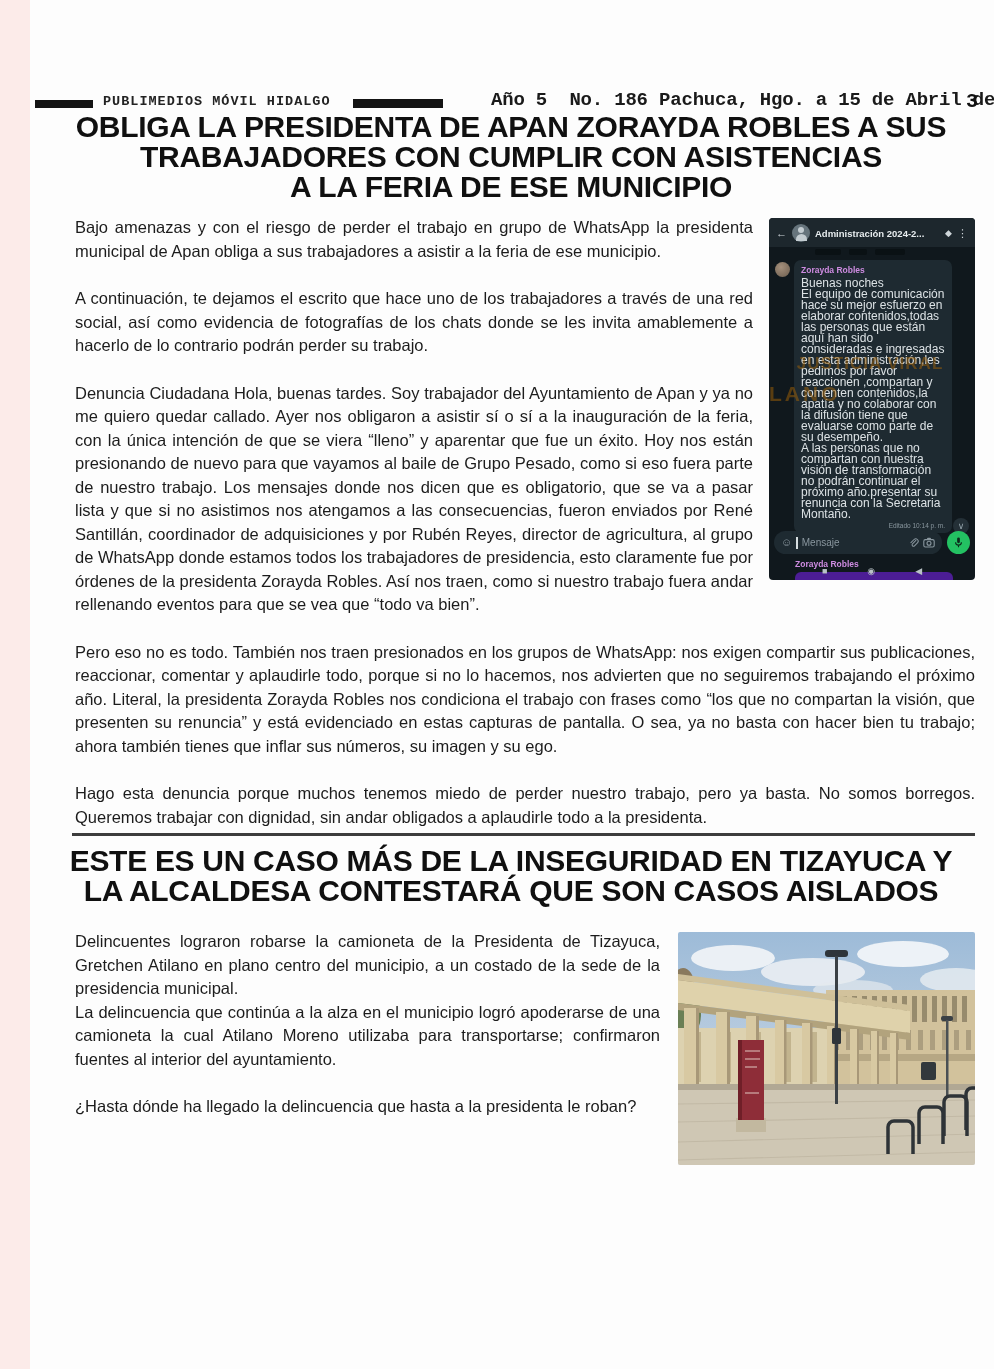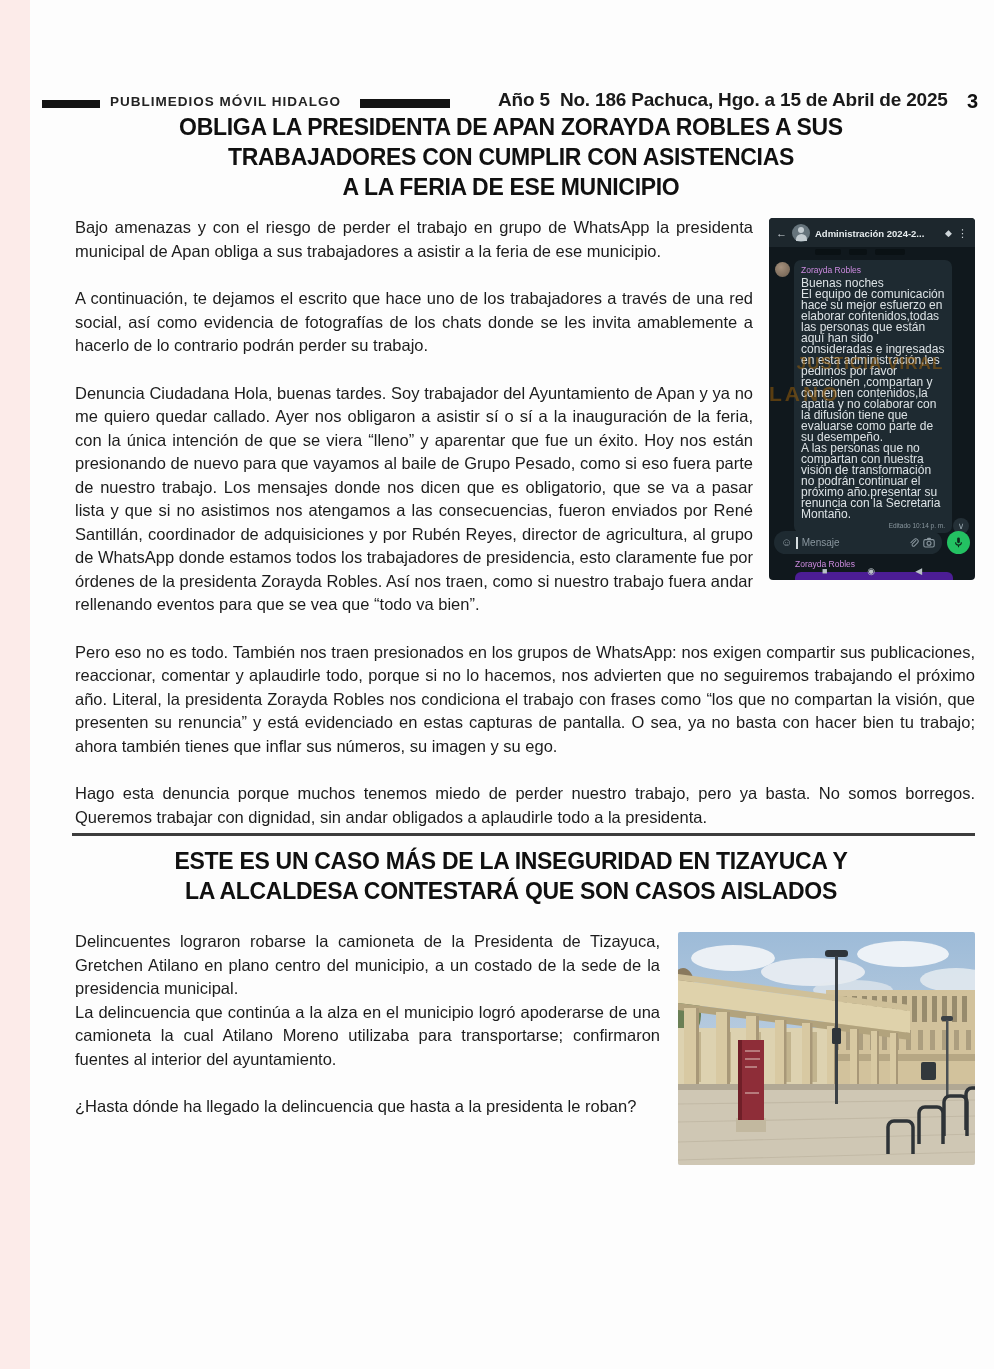--- a/index.html
+++ b/index.html
@@ -1,32 +1,32 @@
 <!DOCTYPE html>
 <html><head>
 <meta charset="utf-8">
 <style>
   html,body{margin:0;padding:0;background:#e8e8e8;}
   .page{position:relative;width:994px;height:1369px;background:#fdfdfd;overflow:hidden;
         font-family:"Liberation Sans",sans-serif;color:#1d1d1d;margin:0 auto;}
   .pink-strip{position:absolute;left:0;top:0;width:30px;height:100%;background:#fcebe9;}
 
   
-  .masthead{position:absolute;left:42px;top:88px;right:14px;height:30px;}
+  .masthead{position:absolute;left:35px;top:88px;right:14px;height:30px;font-family:Liberation Mono, monospace;}
   .bar{position:absolute;background:#141414;}
   .bar1{left:0;top:12px;width:58px;height:8px;}
   .bar2{left:318px;top:11px;width:90px;height:9px;}
   .brand{position:absolute;left:68px;top:6px;font-size:13.5px;font-weight:bold;letter-spacing:1px;color:#232323;}
   .issue{position:absolute;left:420px;top:1px;font-size:19px;font-weight:bold;letter-spacing:-0.2px;white-space:pre;color:#1a1a1a;margin-left:36px;}
   .pagenum{position:absolute;right:2px;top:2px;font-size:20px;font-weight:bold;color:#111;}
 
   
   .content{position:absolute;left:75px;top:112px;width:900px;}
   .headline{margin:0 0 0 -28px;text-align:center;font-weight:bold;color:#101010;
-            font-size:23px;line-height:30px;letter-spacing:-0.3px;}
+            font-size:30px;line-height:30px;letter-spacing:-0.3px;}
   .headline span{display:block;}
   .h1-block{margin-bottom:14px;}
   .h2-block{margin:10px 0 24px -28px;}
   article p{margin:0 0 24px;font-size:16.5px;line-height:23.5px;text-align:justify;color:#1c1c1c;}
   article p.tight{margin-bottom:0;}
   .divider{height:3px;background:#3d3d3d;margin:4px 0 10px -3px;width:903px;}
 
   
   .phone-float{float:right;width:206px;height:362px;margin:2px 0 8px 16px;}
   .building-float{float:right;width:297px;height:233px;margin:2px 0 8px 18px;border-radius:2px;overflow:hidden;}
@@ -41,21 +41,21 @@
   .ph-title{flex:1;font-size:9.5px;font-weight:bold;color:#e7ecee;white-space:nowrap;overflow:hidden;text-overflow:ellipsis;}
   .ph-hicon{font-size:9px;color:#cfd6da;line-height:1;}
   .ph-dots{font-size:11px;}
   .ph-smudges{display:flex;gap:8px;padding:2px 0 0 46px;}
   .ph-smudges i{display:block;height:6px;border-radius:2px;background:#0a1114;}
   .ph-smudges i:nth-child(1){width:26px;}.ph-smudges i:nth-child(2){width:18px;}.ph-smudges i:nth-child(3){width:30px;}
   .ph-msgrow{display:flex;gap:4px;padding:5px 6px 0;}
   .ph-msg-avatar{width:15px;height:15px;border-radius:50%;flex-shrink:0;margin-top:2px;
                  background:radial-gradient(circle at 40% 35%,#a5907c,#6b5d4e);}
   .ph-bubble{background:#1e2a31;border-radius:7px;padding:5px 7px 4px;width:158px;box-sizing:border-box;}
-  .ph-name{font-size:8.5px;font-weight:normal;color:#cd8be0;margin-bottom:3px;}
+  .ph-name{font-size:8.5px;font-weight:bold;color:#cd8be0;margin-bottom:3px;}
   .ph-text{font-size:12px;line-height:11px;color:#dce2e5;white-space:pre-line;}
   .ph-meta{font-size:6.5px;color:#8a979f;text-align:right;margin-top:2px;}
   .ph-reactions{margin:4px 0 0 26px;display:inline-flex;align-items:center;gap:3px;background:#1e2a31;
                 border:1px solid #2c3940;border-radius:9px;padding:2px 6px;}
   .heart{color:#e4434d;font-size:9px;line-height:1;}
   .hands{display:inline-block;width:6px;height:8px;background:#e5c04b;
          clip-path:polygon(50% 0,90% 55%,72% 100%,28% 100%,10% 55%);}
   .rcount{font-size:7px;color:#97a4ab;}
   .ph-second{margin:7px 0 0 26px;}
   .ph-panel{position:relative;margin-top:2px;width:158px;background:#4c1d95;border-radius:6px;padding:4px 6px 5px;box-sizing:border-box;}

